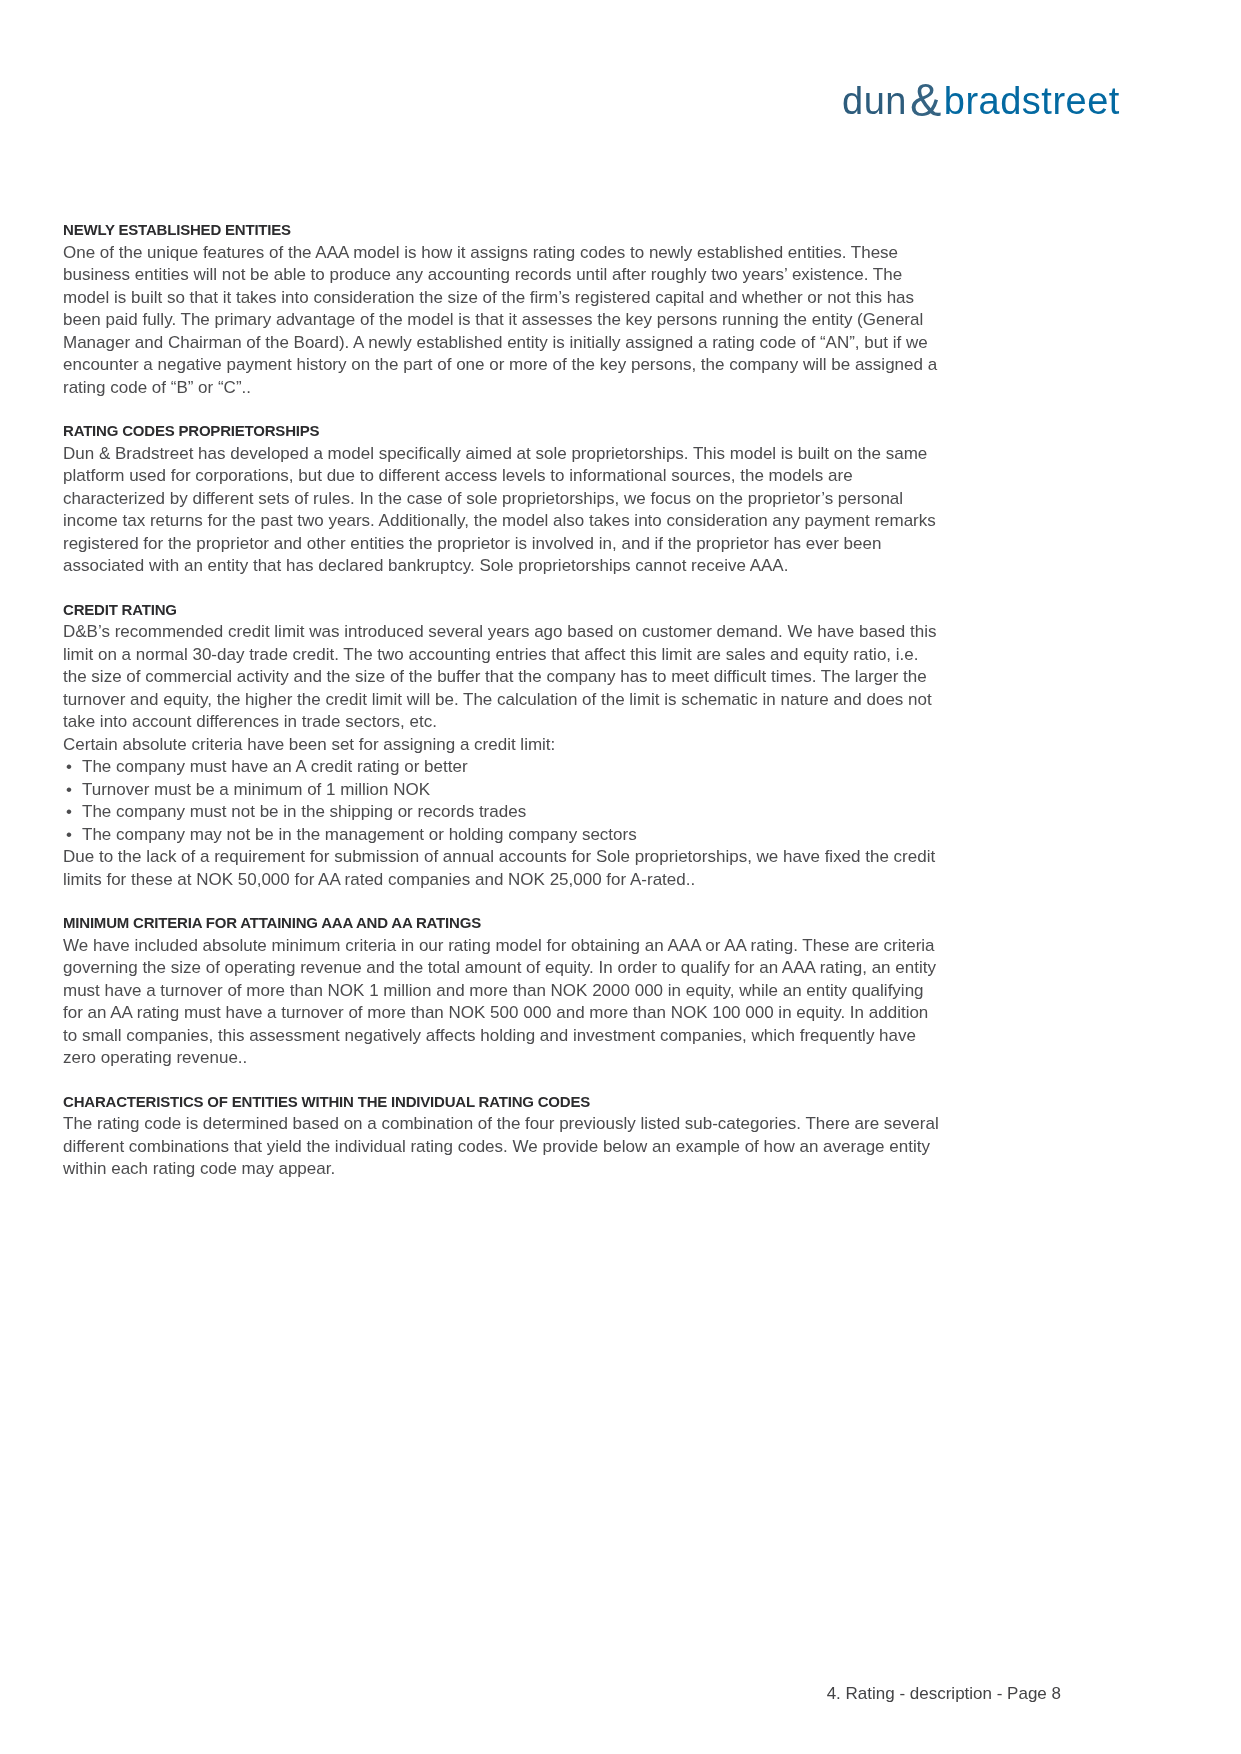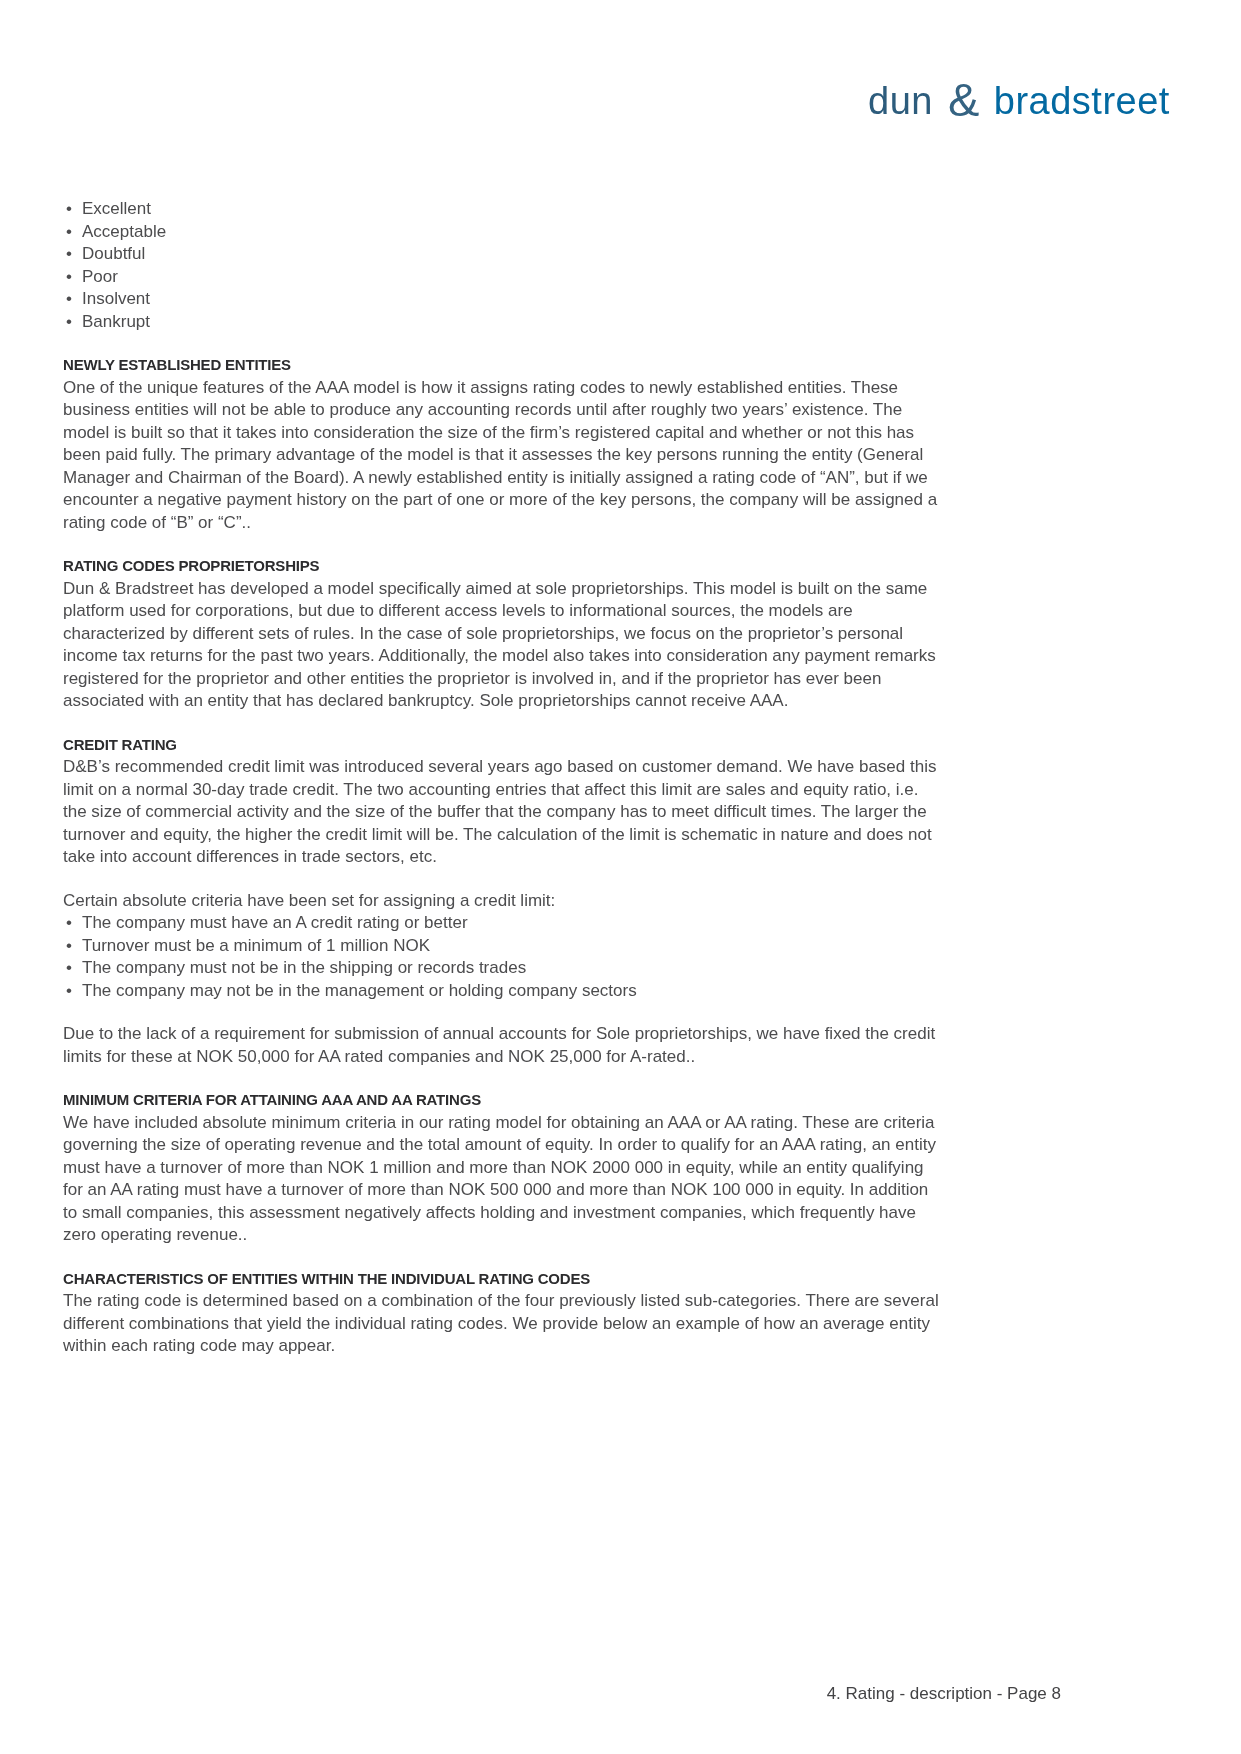--- a/index.html
+++ b/index.html
@@ -8,28 +8,27 @@
     width: 1241px;
     height: 1754px;
     background: #ffffff;
     font-family: "Liberation Sans", sans-serif;
     overflow: hidden;
   }
   
   .logo {
     position: absolute;
     top: 74px;
-    left: 868px;
+    left: 842px;
     display: flex;
     align-items: baseline;
     font-size: 38px;
     letter-spacing: 0.5px;
     white-space: nowrap;
     line-height: 1;
-    gap: 12px;
   }
   .logo-dun  { color: #2d5c7c; }
   .logo-amp  {
     color: #356382;
     font-size: 47px;
     margin: 0 2px 0 3px;
     position: relative;
     top: 2px;
   }
   .logo-brad { color: #0369a1; }
@@ -38,21 +37,21 @@
     position: absolute;
     left: 63px;
     top: 0;
     width: 882px;
     padding-top: 198px;
     font-size: 17px;
     line-height: 22.5px;
     color: #4c4c4e;
   }
   .content p { margin: 0; }
-  .content p.spaced { margin-top: 21px; }
+  .content p.spaced { }
   h2 {
     font-size: 15px;
     font-weight: bold;
     color: #2c2c2e;
     letter-spacing: -0.2px;
     line-height: 22.5px;
     margin: 21px 0 0 0;
   }
   ul.bullets {
     list-style: none;
@@ -86,28 +85,20 @@
 <div class="page">
 
   <div class="logo">
     <span class="logo-dun">dun</span>
     <span class="logo-amp">&amp;</span>
     <span class="logo-brad">bradstreet</span>
   </div>
 
   <div class="content">
 
-    <ul class="bullets">
-      <li>Excellent</li>
-      <li>Acceptable</li>
-      <li>Doubtful</li>
-      <li>Poor</li>
-      <li>Insolvent</li>
-      <li>Bankrupt</li>
-    </ul>
 
     <h2>NEWLY ESTABLISHED ENTITIES</h2>
     <p>One of the unique features of the AAA model is how it assigns rating codes to newly established entities. These business entities will not be able to produce any accounting records until after roughly two years’ existence. The model is built so that it takes into consideration the size of the firm’s registered capital and whether or not this has been paid fully. The primary advantage of the model is that it assesses the key persons running the entity (General Manager and Chairman of the Board). A newly established entity is initially assigned a rating code of “AN”, but if we encounter a negative payment history on the part of one or more of the key persons, the company will be assigned a rating code of “B” or “C”..</p>
 
     <h2>RATING CODES PROPRIETORSHIPS</h2>
     <p>Dun &amp; Bradstreet has developed a model specifically aimed at sole proprietorships. This model is built on the same platform used for corporations, but due to different access levels to informational sources, the models are characterized by different sets of rules. In the case of sole proprietorships, we focus on the proprietor’s personal income tax returns for the past two years. Additionally, the model also takes into consideration any payment remarks registered for the proprietor and other entities the proprietor is involved in, and if the proprietor has ever been associated with an entity that has declared bankruptcy. Sole proprietorships cannot receive AAA.</p>
 
     <h2>CREDIT RATING</h2>
     <p>D&amp;B’s recommended credit limit was introduced several years ago based on customer demand. We have based this limit on a normal 30-day trade credit. The two accounting entries that affect this limit are sales and equity ratio, i.e. the size of commercial activity and the size of the buffer that the company has to meet difficult times. The larger the turnover and equity, the higher the credit limit will be. The calculation of the limit is schematic in nature and does not take into account differences in trade sectors, etc.</p>
 

